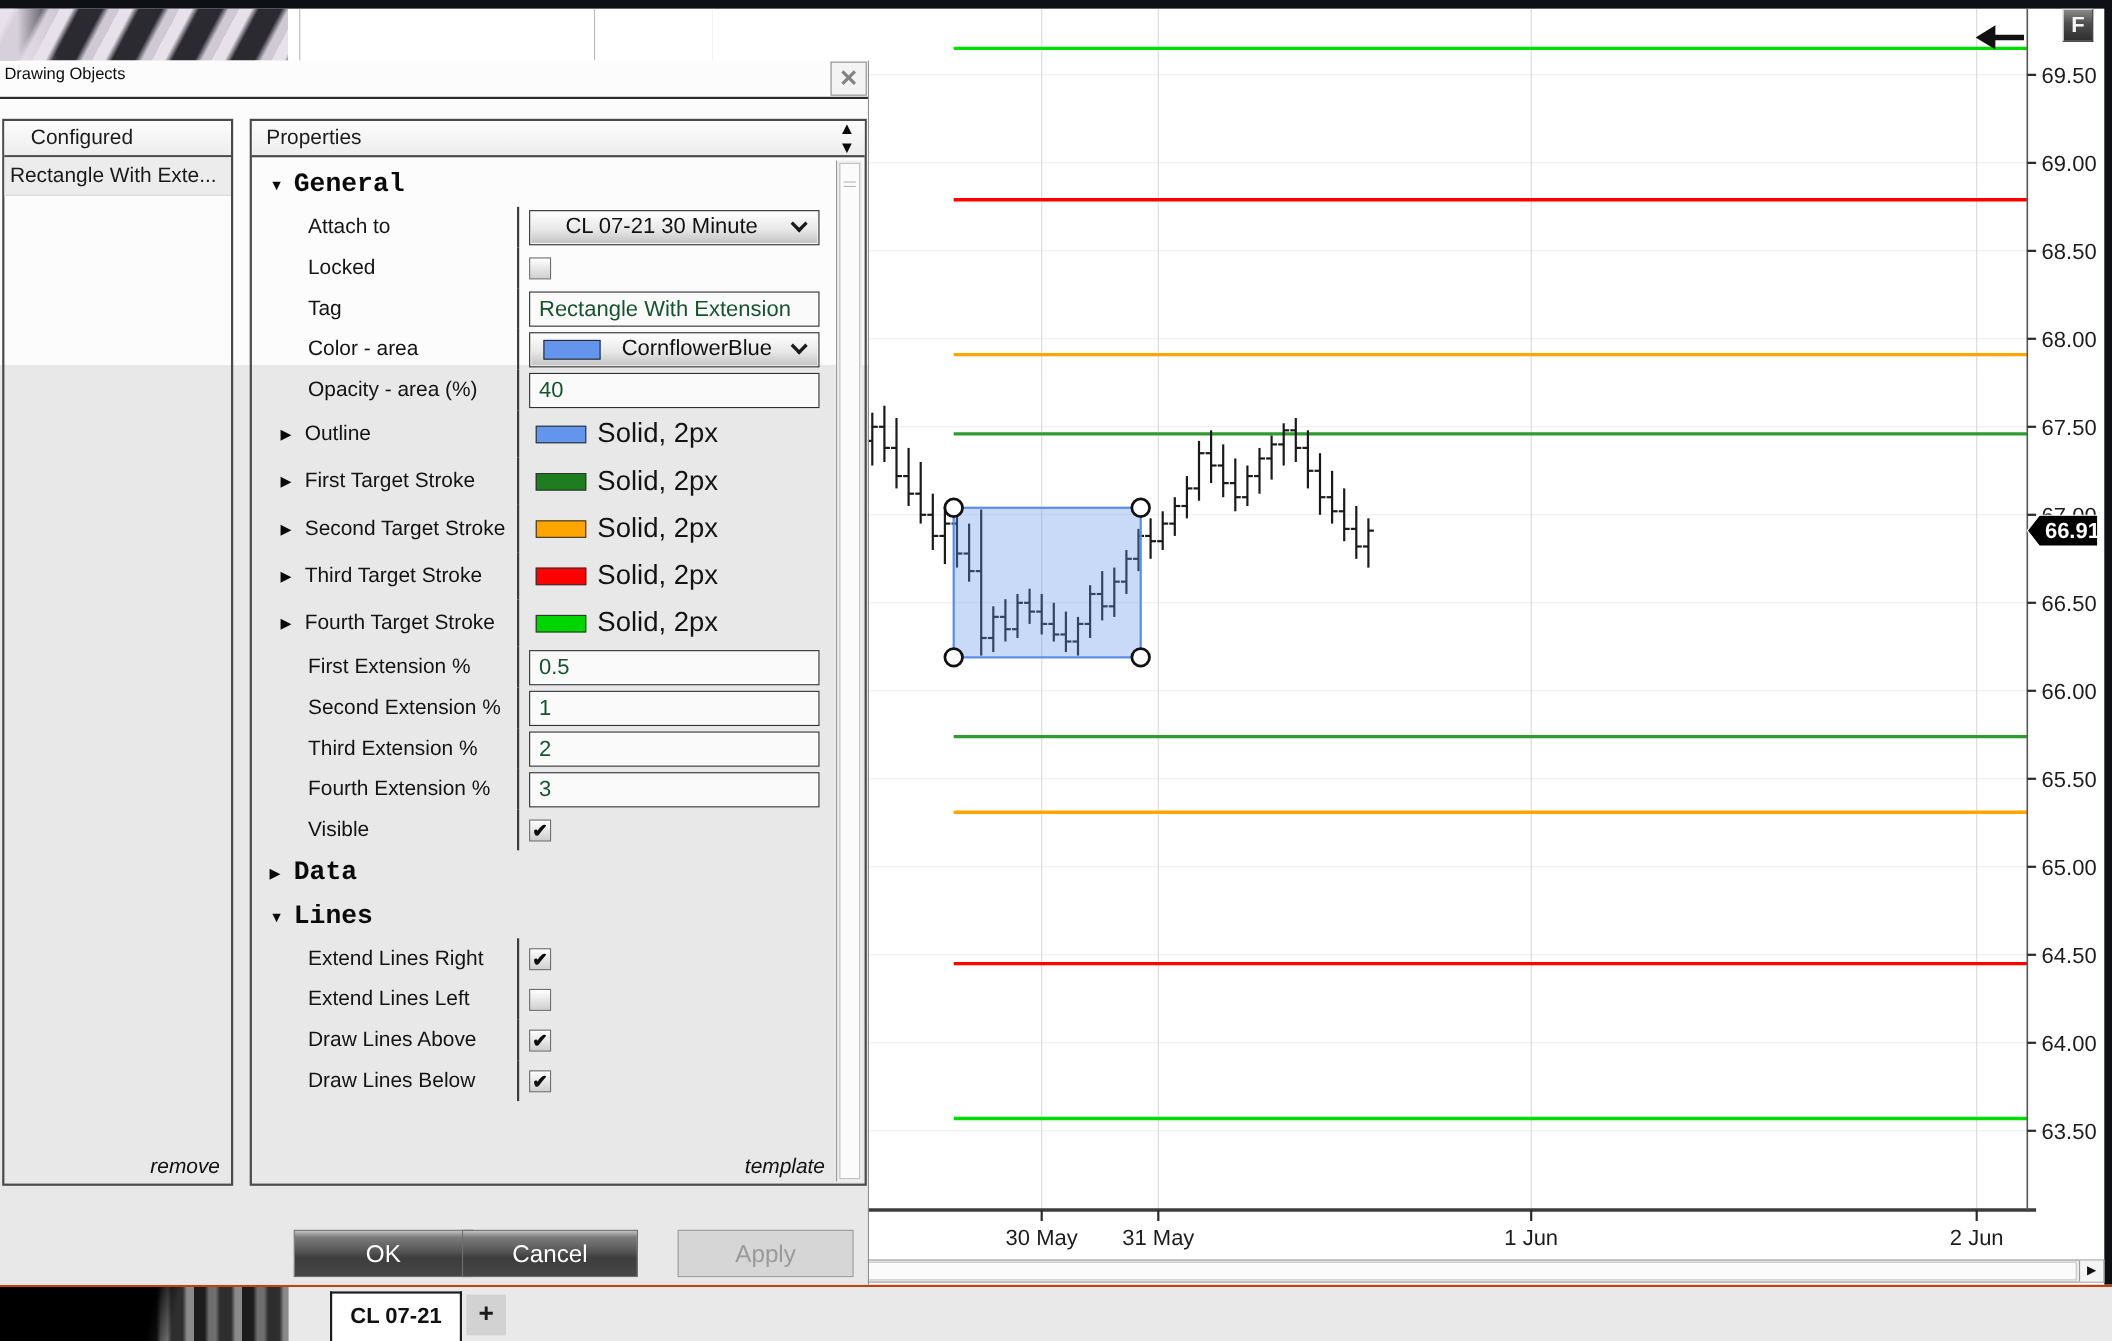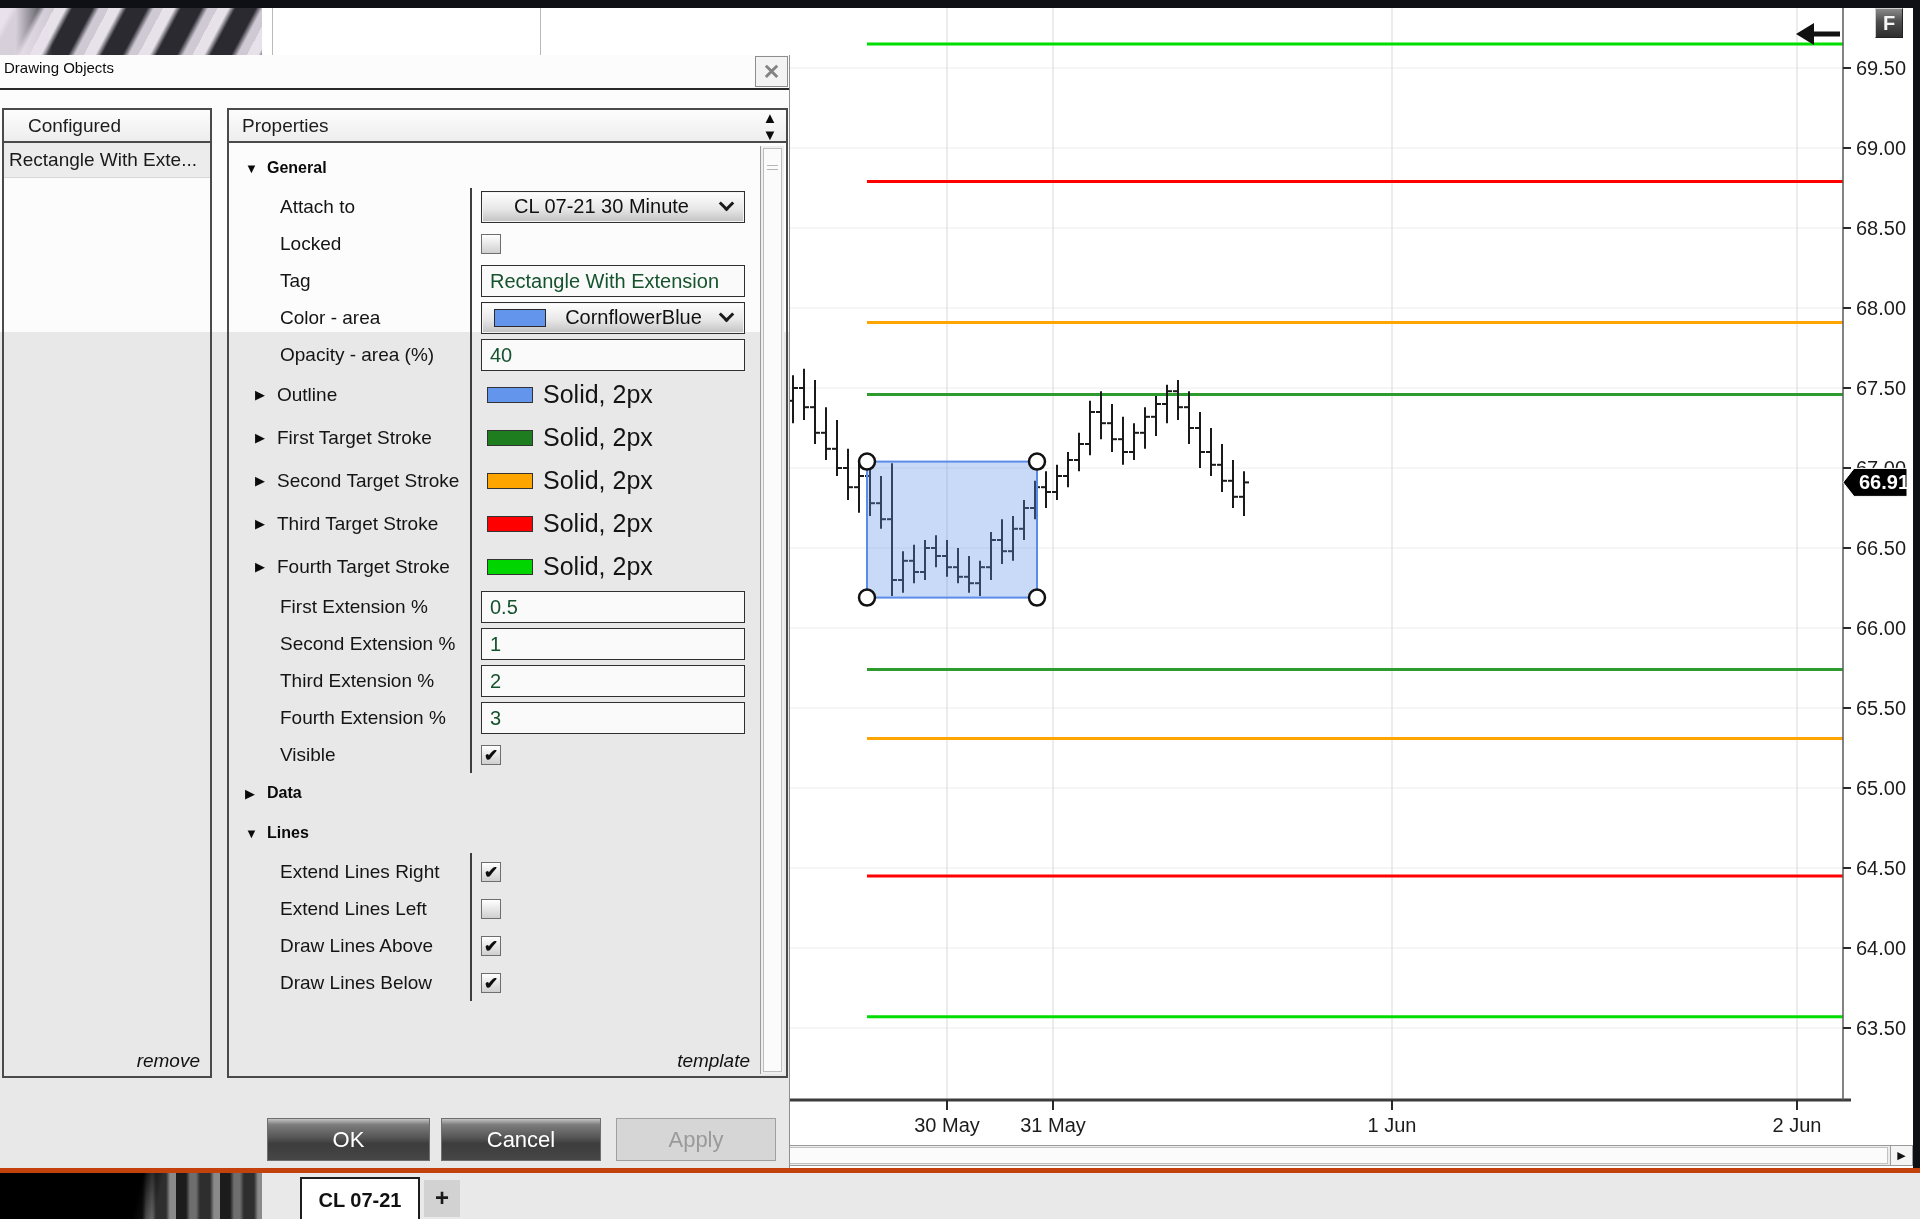--- a/index.html
+++ b/index.html
@@ -28,21 +28,21 @@
 
   .hscroll { position:absolute; left:648px; top:1145px; width:1265px; height:21px;
     background:#ececec; border:1px solid #9a9a9a; }
   .hscroll .thumb { position:absolute; left:1px; top:1px; width:1238px; height:17px;
     background:#fbfbfb; border:1px solid #c2c2c2; }
   .hscroll .sb-right { position:absolute; right:0; top:0; width:22px; height:19px; background:#f4f4f4;
     border-left:1px solid #9a9a9a; color:#111; font-size:11px; line-height:19px; text-align:center; }
 
   
   .bottom-bar { position:absolute; left:0; top:1168px; width:1920px; height:51px;
-    background:#e9e9e9; border-top:5px solid #c2410c; }
+    background:#e9e9e9; border-top:2px solid #c2410c; }
   .bottom-photo { position:absolute; left:0; top:0; width:262px; height:51px;
     background:
       linear-gradient(104deg, #000 0 52%, rgba(0,0,0,0) 60%),
       repeating-linear-gradient(90deg, #1c1c1c 0 10px, #6e6e6e 14px 20px, #2e2e2e 24px 34px, #8a8a8a 38px 44px),
       #111; }
   .chart-tab { position:absolute; left:300px; top:4px; width:120px; height:47px; background:#ffffff;
     border:2px solid #1d1d1d; border-bottom:none; font-size:20px; font-weight:bold; color:#111;
     text-align:center; line-height:42px; }
   .plus-tab { position:absolute; left:424px; top:7px; width:36px; height:37px; background:#d2d2d2;
     font-size:24px; font-weight:bold; color:#1a1a1a; text-align:center; line-height:35px; }
@@ -77,41 +77,41 @@
 
   #prop-rows { position:absolute; left:2px; top:38px; right:30px; bottom:30px; overflow:hidden; }
   .prow { display:flex; align-items:center; }
   .prow.control { height:37px; }
   .prow.stroke  { height:43px; }
   .prow.section { height:40px; }
   .pcell-label { width:239px; display:flex; align-items:center; height:100%; }
   .pcell-value { flex:1; display:flex; align-items:center; height:100%; border-left:2px solid #3d3d3d; padding-left:9px; }
   .pcell-value.stroke-v { padding-left:15px; }
   .plabel { font-size:19px; color:#141414; }
-  .sec-label { font-size:16px; font-weight:bold; color:#0a0a0a; }
+  .sec-label { font-size:24px; font-weight:bold; color:#0a0a0a;font-family:Liberation Mono, monospace; }
   .tri { font-size:13px; color:#0a0a0a; width:22px; }
 
   .dd { width:264px; height:32px; border:1px solid #2f2f2f; display:flex; align-items:center;
     background:linear-gradient(180deg,#ffffff 0,#e8e8e8 55%,#c2c2c2 100%); box-shadow:inset 0 0 0 1px #f4f4f4; }
   .ddtext { flex:1; text-align:center; font-size:20px; color:#111; }
   .chev { width:11px; height:11px; border-right:3px solid #1a1a1a; border-bottom:3px solid #1a1a1a;
     transform:rotate(45deg); margin:-6px 12px 0 0; }
   .ddswatch { width:52px; height:18px; border:1px solid #2a2a2a; margin-left:12px; }
   .tinput { width:264px; height:32px; border:1px solid #2f2f2f; background:#fafafa;
     font-size:20px; color:#14532d; line-height:30px; padding-left:8px; }
   .cb { width:20px; height:20px; border:1px solid #6e6e6e; background:linear-gradient(180deg,#ffffff 0,#cfcfcf 100%);
     font-size:17px; font-weight:bold; color:#0d0d0d; text-align:center; line-height:19px; }
   .swatch { width:46px; height:16px; border:1px solid #333; }
   .stroke-txt { font-size:25px; color:#141414; margin-left:10px; }
 
   .btn { position:absolute; top:1063px; height:43px; font-size:22px; text-align:center; line-height:41px; }
   .btn-dark { background:linear-gradient(180deg,#c2c2c2 0,#7c7c7c 14%,#565656 45%,#3d3d3d 60%,#464646 100%);
     border:1px solid #6f6f6f; color:#ffffff; }
   #btn-ok { left:267px; width:163px; }
-  #btn-cancel { left:441px; width:160px; }
+  #btn-cancel { left:420px; width:160px; }
   #btn-apply { left:616px; width:160px; background:#d6d6d6; border:1px solid #9e9e9e; color:#9a9a9a; }
 </style>
 </head>
 <body>
 
 <div id="root">
 
   <div class="top-black"></div>
   <div class="top-photo"></div>
   <div class="top-tabband"></div>

